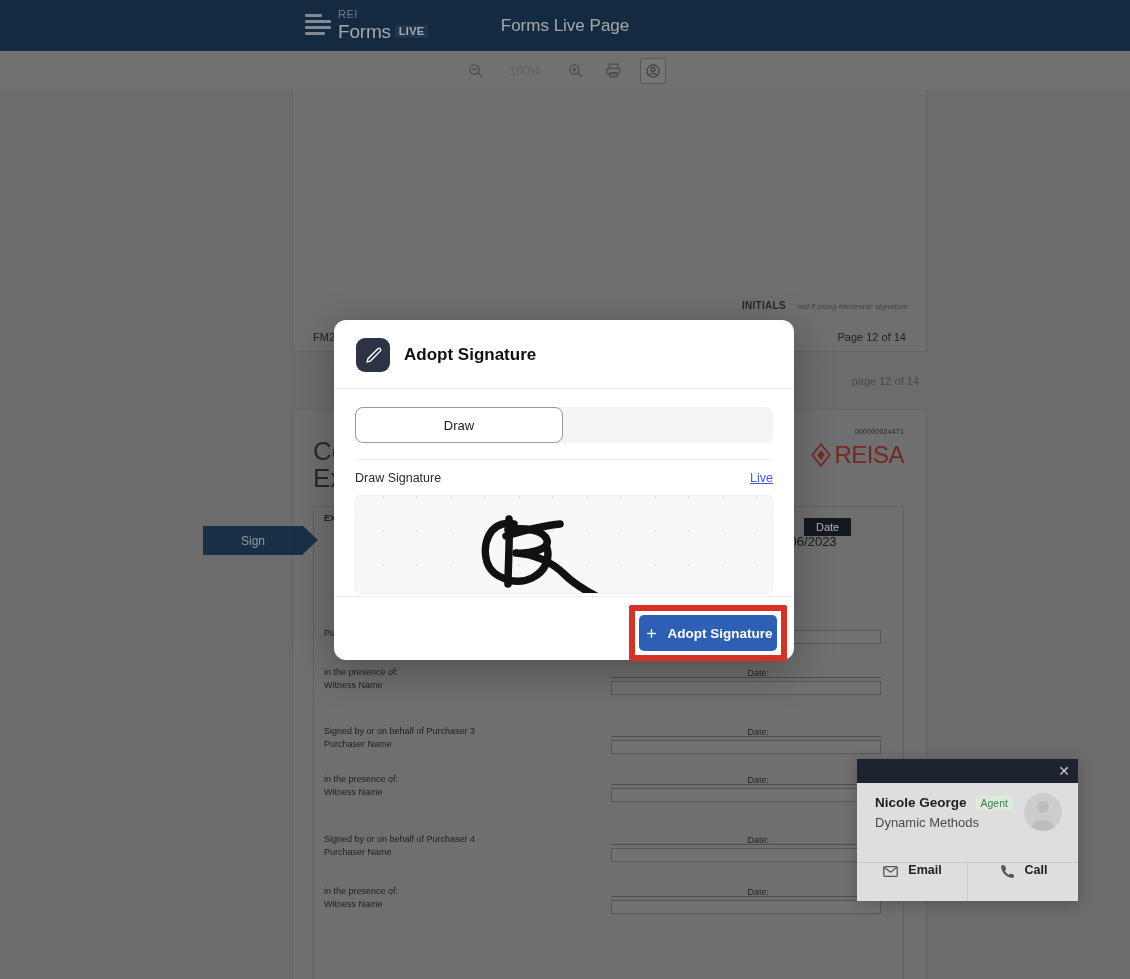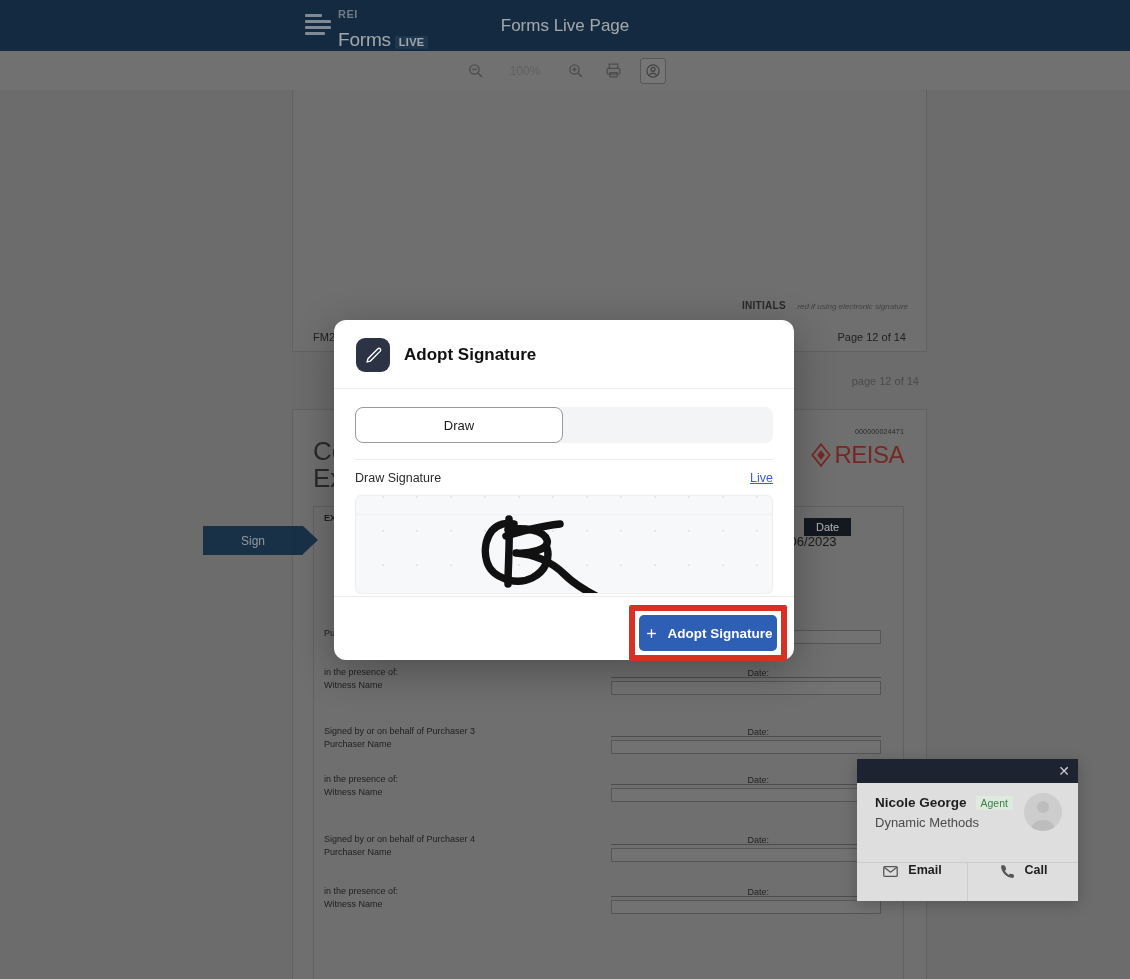--- a/index.html
+++ b/index.html
@@ -19,22 +19,22 @@
   }
   .brand { position: absolute; left: 305px; top: 8px; display: flex; align-items: flex-start; }
   .brand-bars { width: 26px; height: 30px; display: flex; flex-direction: column;
     justify-content: center; gap: 3px; padding-top: 3px; }
   .brand-bars i { display: block; height: 3px; background: #b9c6d4; border-radius: 1px; }
   .brand-bars i:nth-child(1) { width: 17px; }
   .brand-bars i:nth-child(2) { width: 26px; }
   .brand-bars i:nth-child(3) { width: 26px; }
   .brand-bars i:nth-child(4) { width: 20px; }
   .brand-txt { margin-left: 7px; line-height: 1; padding-top: 1px; }
-  .brand-rei { font-size: 11px; color: #9fb0c2; letter-spacing: .5px; font-weight: 700; }
-  .brand-row { display: flex; align-items: flex-end; gap: 4px; margin-top: 10px; }
+  .brand-rei { font-size: 11px; color: #9fb0c2; letter-spacing: .5px; font-weight: 400; }
+  .brand-row { display: flex; align-items: center; gap: 4px; margin-top: 2px; }
   .brand-forms { font-size: 19px; color: #e8edf2; letter-spacing: -.2px; }
   .brand-live { font-size: 11px; font-weight: 700; color: #e8edf2; background: #2c4f70;
     padding: 1px 4px; letter-spacing: .3px; }
   .topbar-title {
     position: absolute; left: 0; right: 0; top: 16px; text-align: center;
     font-size: 17px; color: #e9eef3;
   }
 
   
   .toolbar {

